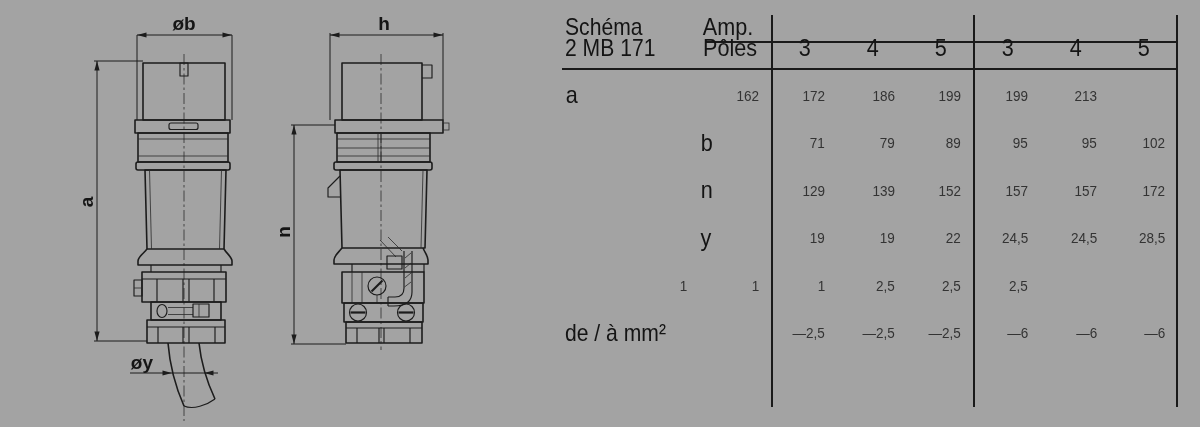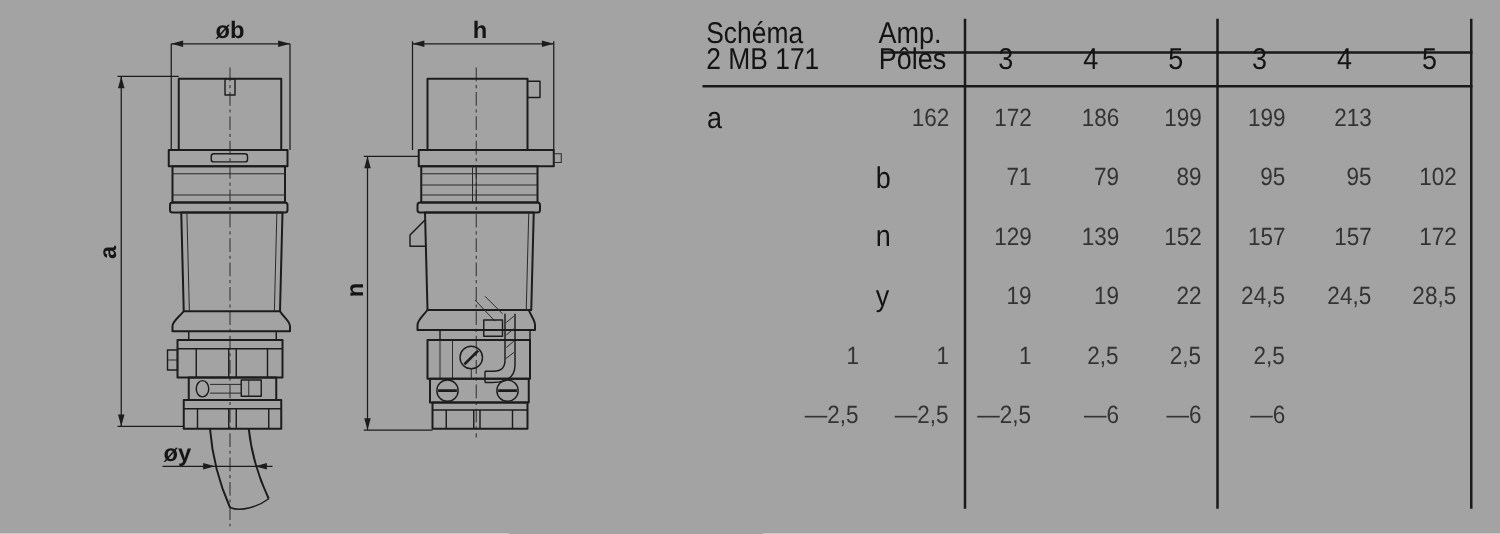--- a/index.html
+++ b/index.html
@@ -25,21 +25,21 @@
         grid-template-columns:135px 72px 66px 70px 66px 67px 69px 68px;align-items:center;}
   .cell{overflow:visible;white-space:nowrap;}
   .lab{text-align:left;}
   .sub{}
   .pole{text-align:center;}
   .val{text-align:right;padding-right:13px;}
   .g3a{grid-column:3 / span 3;text-align:center;}
   .g3b{grid-column:6 / span 3;text-align:center;}
   .sp2{grid-column:1 / span 2;}
   .b{font-weight:400;font-size:24px;color:#141414;}
-  .n{font-weight:400;font-size:20px;color:#333;}
+  .n{font-weight:400;font-size:15px;color:#333;}
   .cxl{display:inline-block;transform:scaleX(.88);transform-origin:left center;}
   .cxc{display:inline-block;transform:scaleX(.9);transform-origin:center center;}
   .cxr{display:inline-block;transform:scaleX(.9);transform-origin:right center;}
   .vrule{position:absolute;top:15px;height:392px;width:2.5px;background:#1a1a1a;}
   .hline{position:absolute;background:#1a1a1a;}
   .amp-line{left:140px;top:41.2px;width:473px;height:2.2px;}
   .poles-line{left:-3px;top:67.6px;width:616px;height:2.7px;}
 </style>
 </head>
 <body>
@@ -253,20 +253,21 @@
     <div class="trow" style="top:268px;height:34px">
       <div class="cell val n"><span class="cxr">1</span></div>
       <div class="cell val n"><span class="cxr">1</span></div>
       <div class="cell val n"><span class="cxr">1</span></div>
       <div class="cell val n"><span class="cxr">2,5</span></div>
       <div class="cell val n"><span class="cxr">2,5</span></div>
       <div class="cell val n"><span class="cxr">2,5</span></div>
     </div>
 
     <div class="trow" style="top:315.5px;height:34px">
+      <div class="cell lab b sp2"><span class="cxl">de / à mm²</span></div>
       <div class="cell val n"><span class="cxr">—2,5</span></div>
       <div class="cell val n"><span class="cxr">—2,5</span></div>
       <div class="cell val n"><span class="cxr">—2,5</span></div>
       <div class="cell val n"><span class="cxr">—6</span></div>
       <div class="cell val n"><span class="cxr">—6</span></div>
       <div class="cell val n"><span class="cxr">—6</span></div>
     </div>
 
   </div>
 </div>

